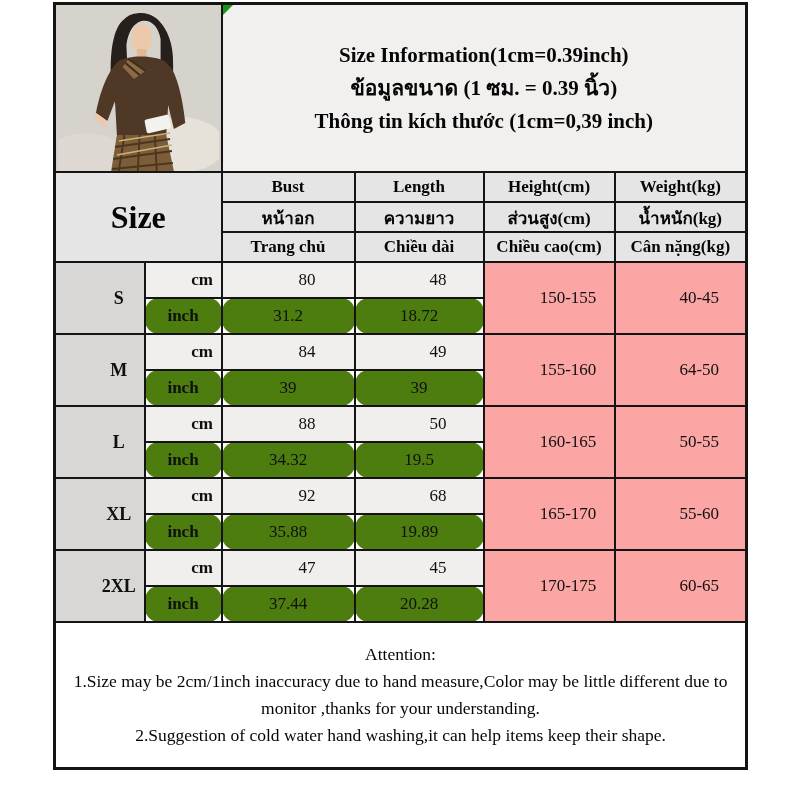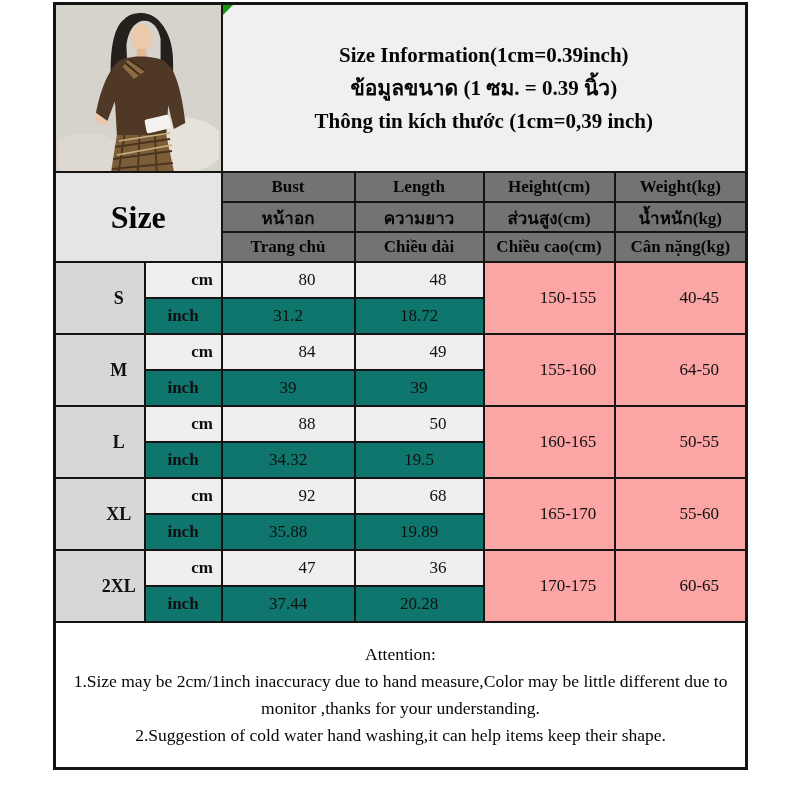--- a/index.html
+++ b/index.html
@@ -29,30 +29,30 @@
   td.photo-cell{height:166px;padding:0;background:#d5d1cb;}
   td.title-cell{background:#f2f0ee;position:relative;}
   .title-inner{font-weight:bold;font-size:21px;line-height:33px;color:#060606;}
   .green-corner{
     position:absolute;left:0;top:0;width:0;height:0;
     border-top:10px solid #189618;border-right:10px solid transparent;
   }
   .photo-cell svg{display:block;width:100%;height:100%;}
 
   
-  td.hdr{background:#737373;font-weight:bold;font-size:17px;height:28px;color:#060606;}
+  td.hdr{background:#e5e5e5;font-weight:bold;font-size:17px;height:28px;color:#060606;}
   td.size-big{background:#e5e5e5;font-weight:bold;font-size:32px;color:#060606;}
 
   
   td.size-label{background:#d8d7d5;font-weight:bold;font-size:18px;}
   td.unit{font-weight:bold;font-size:17px;}
   td.val{font-size:17px;}
   td.range{font-size:17px;background:#f0efed;}
   tr.r-cm td{height:34px;background:#f0efed;padding-left:40px;}
-  tr.r-inch td{height:34px;background:#0f766e;}
+  tr.r-inch td{height:34px;background:#4d7c0f;border-radius:14px;}
   tr.r-cm td.size-label, tr.r-inch td.size-label{background:#d8d7d5;}
   tr.r-cm td.range{background:#fca5a5;}
 
   
   td.attention-cell{
     height:144px;background:#ffffff;text-align:left;vertical-align:top;
     padding:4px 8px;font-size:17.5px;line-height:27px;color:#060606;
   }
 </style>
 </head>
@@ -179,21 +179,21 @@
     <tr class="r-inch">
       <td class="unit">inch</td>
       <td class="val">35.88</td>
       <td class="val">19.89</td>
     </tr>
 
     <tr class="r-cm">
       <td class="size-label" rowspan="2">2XL</td>
       <td class="unit">cm</td>
       <td class="val">47</td>
-      <td class="val">36</td>
+      <td class="val">45</td>
       <td class="range" rowspan="2">170-175</td>
       <td class="range" rowspan="2">60-65</td>
     </tr>
     <tr class="r-inch">
       <td class="unit">inch</td>
       <td class="val">37.44</td>
       <td class="val">20.28</td>
     </tr>
 
     <tr>

